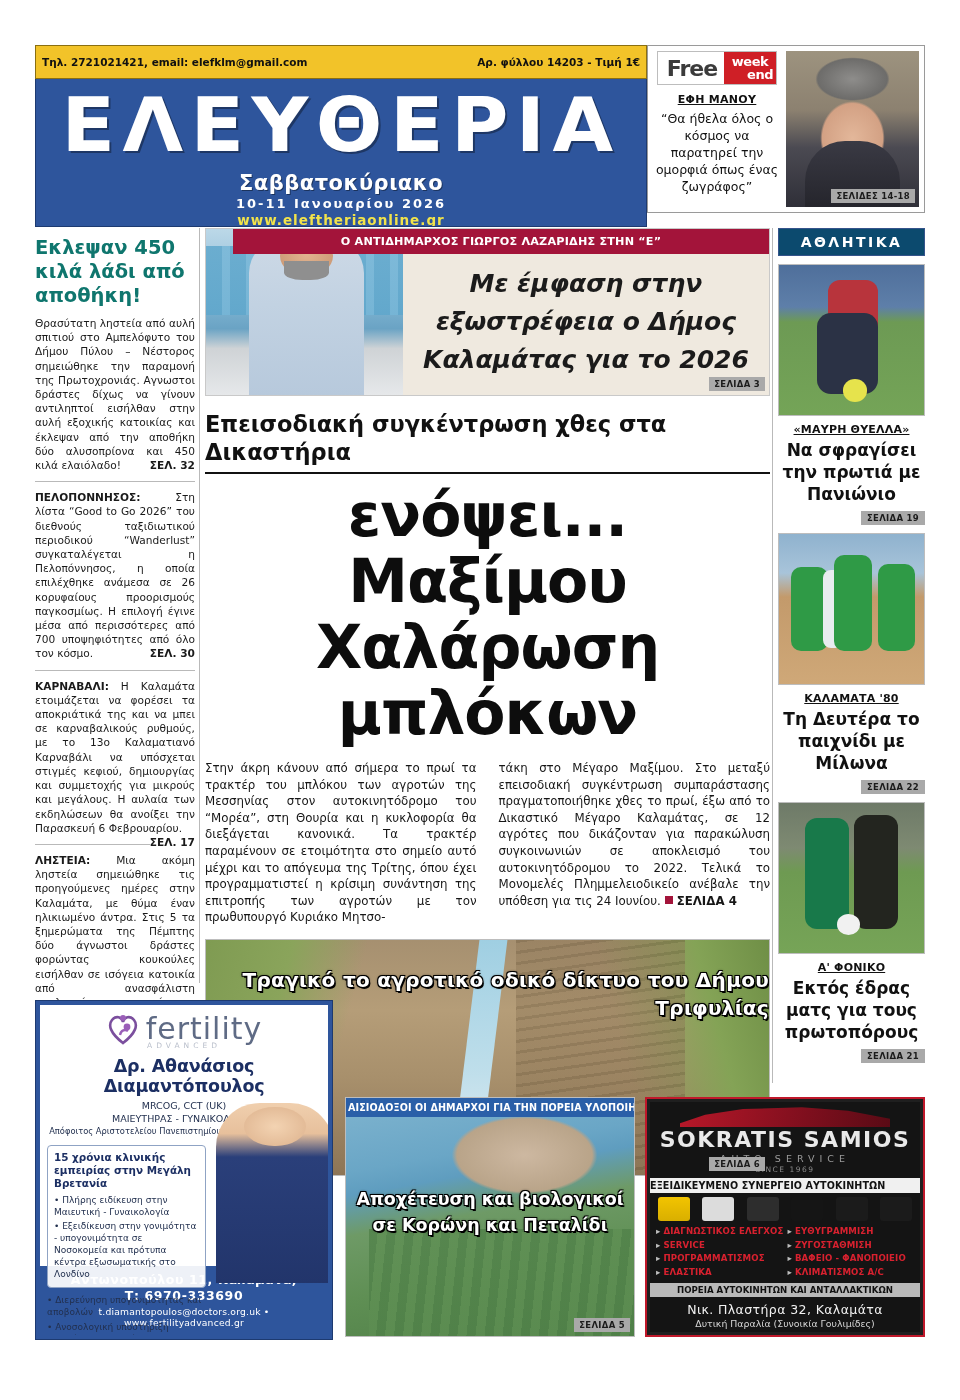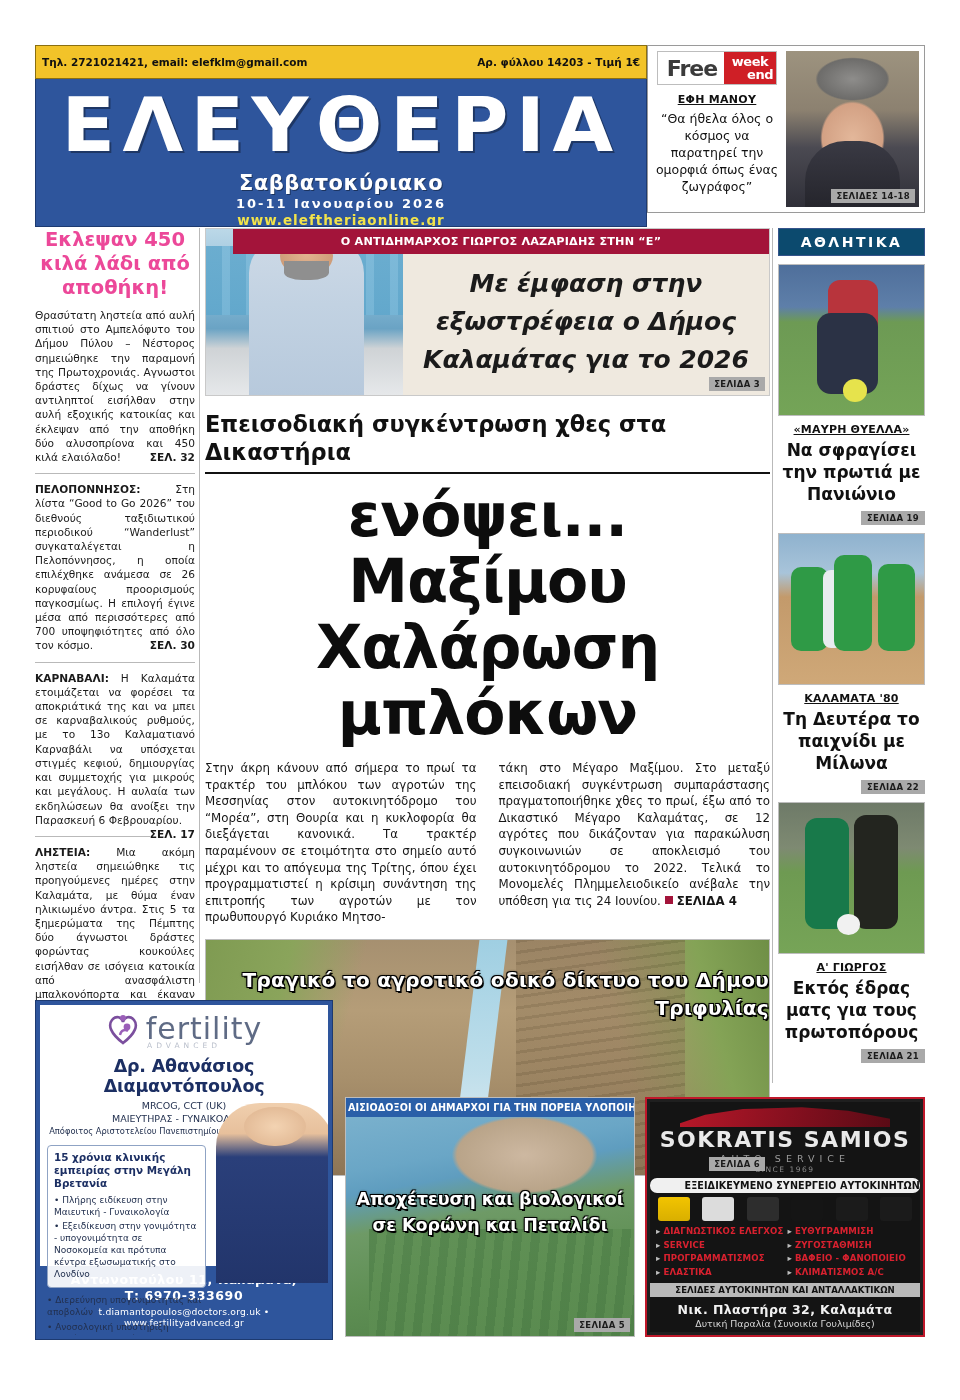--- a/index.html
+++ b/index.html
@@ -92,22 +92,22 @@
 
   
   .colL{position:absolute;left:35px;top:228px;width:160px;}
   .colC{position:absolute;left:205px;top:228px;width:565px;}
   .colR{position:absolute;left:778px;top:228px;width:147px;}
 
   .rule-v-l{position:absolute;left:199px;top:228px;width:1px;height:755px;background:#b9b9b9;}
   .rule-v-r{position:absolute;left:772px;top:228px;width:1px;height:855px;background:#b9b9b9;}
 
   .brief-title{
-    text-align:center;font-size:19.5px;line-height:24px;font-weight:bold;color:#ec4899;
-    margin:0 0 8px 0;
+    text-align:left;font-size:19.5px;line-height:24px;font-weight:bold;color:#0f766e;
+    margin:8px 0 8px 0;
   }
   .brief-body{
     font-size:10.6px;line-height:14.2px;text-align:justify;color:#1a1a1a;margin:0;
     hyphens:auto;
   }
   .brief-body .lead{font-weight:bold;}
   .brief-body .pg{font-weight:bold;float:right;}
   .hr-thin{border:0;border-top:1px solid #b9b9b9;margin:9px 0 8px 0;}
 
   
@@ -337,43 +337,43 @@
     clip-path:polygon(0% 78%,12% 40%,30% 14%,58% 6%,80% 22%,100% 58%,100% 96%,0% 96%);
     opacity:.95;
   }
   .sok-name{
     text-align:center;color:#e9e9e9;font-size:22px;font-weight:bold;letter-spacing:1.5px;
     margin-top:26px;line-height:24px;
   }
   .sok-sub{text-align:center;color:#9c9c9c;font-size:9.5px;letter-spacing:5px;margin-top:1px;}
   .sok-since{text-align:center;color:#8a8a8a;font-size:7.5px;letter-spacing:1.5px;margin-top:1px;}
   .sok-band{
-    background:#f0f0f0;color:#111;text-align:right;font-size:9.6px;font-weight:bold;
-    padding:2px 0;margin-top:4px;letter-spacing:.1px;border-radius:7px;
+    background:#f0f0f0;color:#111;text-align:left;font-size:9.6px;font-weight:bold;
+    padding:2px 0;margin-top:4px;letter-spacing:.1px;
   }
   .sok-brands{display:flex;justify-content:space-between;padding:4px 8px 2px 8px;}
   .bchip{width:32px;height:24px;border-radius:3px;background:#e8e8e8;position:relative;flex:none;}
   .bchip.renault{background:linear-gradient(180deg,#f2c400 0%,#d9af00 100%);}
   .bchip.dacia{background:#dcdcdc;}
   .bchip.peugeot{background:#2d2d2d;}
   .bchip.citroen{background:#151515;}
   .bchip.vw{background:#1b1b1b;}
   .bchip.nissan{background:#1b1b1b;}
   .sok-cols{display:flex;gap:4px;padding:2px 6px 0 6px;}
   .sok-cols ul{margin:0;padding:0;list-style:none;flex:1;}
   .sok-cols li{
     color:#d9212f;font-size:8.6px;font-weight:bold;line-height:13.5px;letter-spacing:.1px;
     white-space:nowrap;
   }
   .sok-cols li::before{content:"▸ ";color:#bdbdbd;}
   .sok-band2{
     background:#b9b9b9;color:#111;text-align:center;font-size:8.6px;font-weight:bold;
     padding:2px 0;margin-top:4px;
   }
-  .sok-addr{text-align:center;color:#f1f1f1;font-size:12.5px;font-weight:bold;margin-top:5px;letter-spacing:.4px;}
+  .sok-addr{text-align:center;color:#f1f1f1;font-size:12.5px;font-weight:normal;margin-top:5px;letter-spacing:.4px;}
   .sok-addr2{text-align:center;color:#d5d5d5;font-size:9.4px;margin-top:1px;}
 </style>
 </head>
 <body>
 
 <div class="page">
 
   <div class="masthead">
     <div class="mast-strip">
       <span>Τηλ. 2721021421, email: elefklm@gmail.com</span>
@@ -501,21 +501,21 @@
       <div class="sport-title">Τη Δευτέρα το παιχνίδι με Μίλωνα</div>
       <span class="sport-pg">ΣΕΛΙΔΑ 22</span>
     </div>
 
     <div class="sport-item">
       <div class="sport-photo sp3">
         <div class="g1"></div>
         <div class="b1"></div>
         <div class="ball"></div>
       </div>
-      <div class="sport-kicker">Α' ΓΙΩΡΓΟΣ</div>
+      <div class="sport-kicker">Α' ΦΟΝΙΚΟ</div>
       <div class="sport-title">Εκτός έδρας ματς για τους πρωτοπόρους</div>
       <span class="sport-pg">ΣΕΛΙΔΑ 21</span>
     </div>
   </div>
 
   <div class="ad-fert">
     <div class="ad-fert-inner">
       <div class="fert-logo-row">
         <span class="heart">
           <svg width="34" height="32" viewBox="0 0 34 32">
@@ -592,20 +592,20 @@
           <li>ΕΛΑΣΤΙΚΑ</li>
         </ul>
         <ul>
           <li>ΕΥΘΥΓΡΑΜΜΙΣΗ</li>
           <li>ΖΥΓΟΣΤΑΘΜΙΣΗ</li>
           <li>ΒΑΦΕΙΟ - ΦΑΝΟΠΟΙΕΙΟ</li>
           <li>ΚΛΙΜΑΤΙΣΜΟΣ A/C</li>
         </ul>
       </div>
 
-      <div class="sok-band2">ΣΕΛΙΔΕΣ ΑΥΤΟΚΙΝΗΤΩΝ ΚΑΙ ΑΝΤΑΛΛΑΚΤΙΚΩΝ</div>
+      <div class="sok-band2">ΠΟΡΕΙΑ ΑΥΤΟΚΙΝΗΤΩΝ ΚΑΙ ΑΝΤΑΛΛΑΚΤΙΚΩΝ</div>
       <div class="sok-addr">Νικ. Πλαστήρα 32, Καλαμάτα</div>
       <div class="sok-addr2">Δυτική Παραλία (Συνοικία Γουλιμίδες)</div>
 
     </div>
   </div>
 
 </div>
 
 </body></html>

